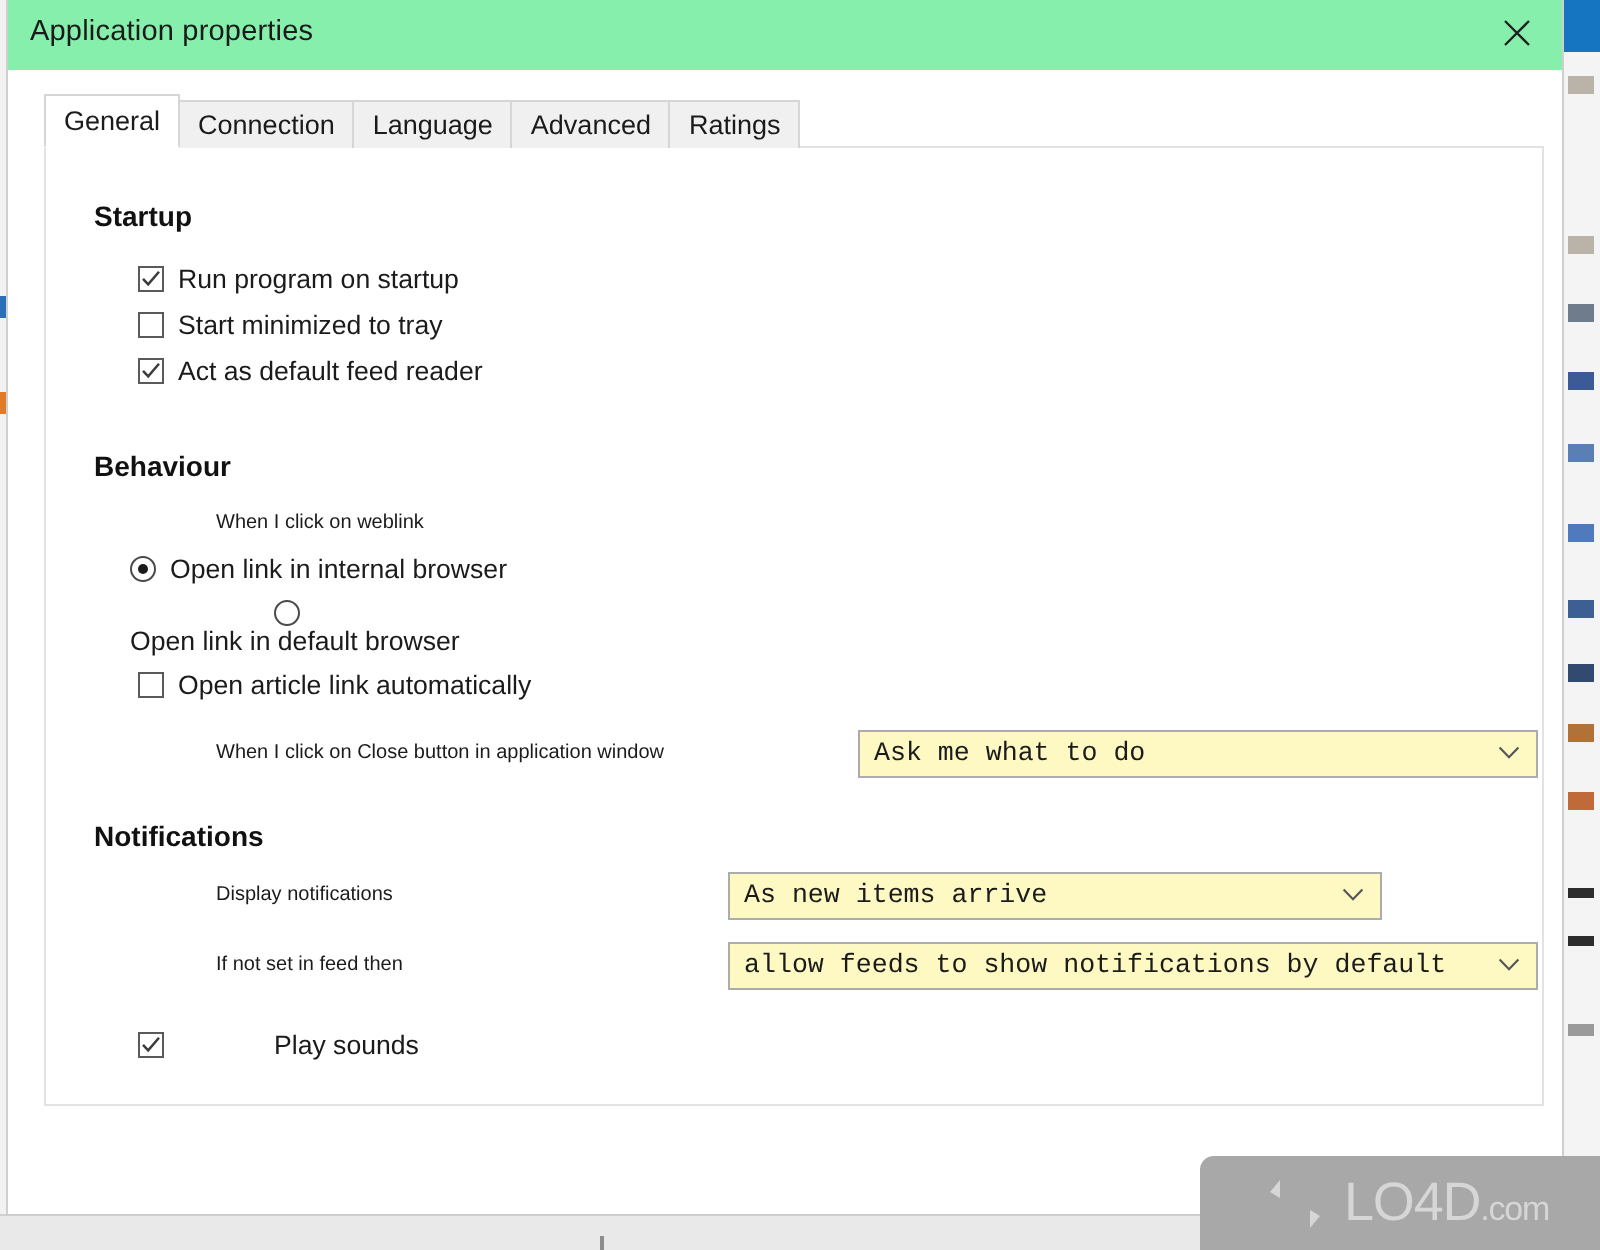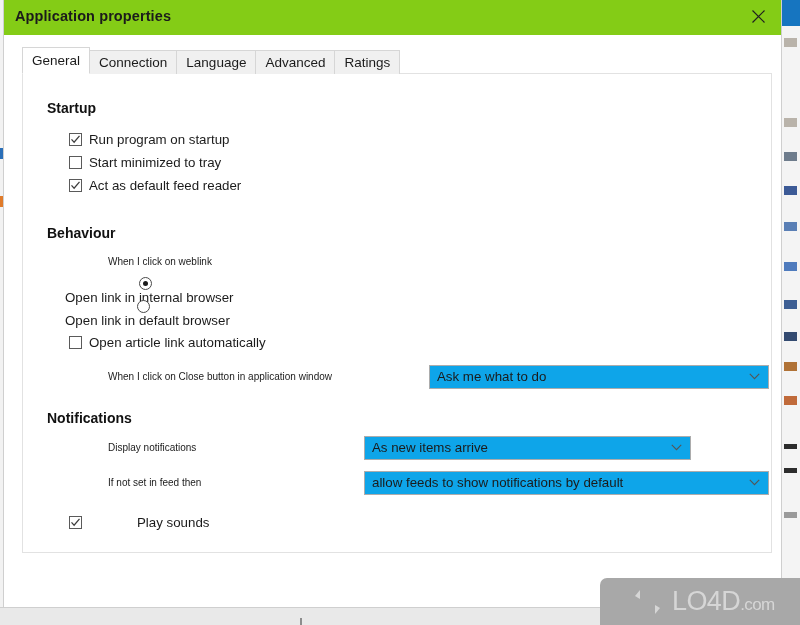--- a/index.html
+++ b/index.html
@@ -81,22 +81,21 @@
     width: 779px;
     height: 608px;
     background: #ffffff;
     border: 1px solid #cfcfcf;
     border-top: none;
     box-sizing: border-box;
   }
   .titlebar {
     position: relative;
     height: 35px;
-    background: #84cc16;
-    font-weight: bold;
+    background: #86efac;
   }
   .titlebar .title {
     position: absolute;
     left: 11px;
     top: 8px;
     font-size: 14.5px;
     color: #1b1b1b;
     letter-spacing: .1px;
     white-space: nowrap;
   }
@@ -225,24 +224,25 @@
     height: 5px;
     border-radius: 50%;
     background: #1b1b1b;
   }
   .rbrow .txt { font-size: 13.3px; color: #1b1b1b; }
 
   
   .combo {
     position: absolute;
     height: 24px;
-    background: #0ea5e9;
+    background: #fef9c3;
     border: 1px solid #acacac;
     box-sizing: border-box;
     cursor: default;
+    font-family: Liberation Mono, monospace;
   }
   .combo .val {
     position: absolute;
     left: 7px;
     top: 0;
     line-height: 22px;
     font-size: 13.3px;
     color: #1b1b1b;
     white-space: nowrap;
   }
@@ -352,21 +352,21 @@
             <path d="M1.5 5.4 L4.1 8.2 L9.5 1.9" stroke="#3c3c3c" stroke-width="1.25" fill="none"></path>
           </svg>
         </span>
         <span class="txt">Act as default feed reader</span>
       </div>
 
       <div class="section-title" style="left:24px; top:151px;">Behaviour</div>
 
       <div class="lbl" style="left:40px; top:182px;">When I click on weblink</div>
 
-      <div class="rbrow" style="left:42px; top:203px;flex-direction:column;">
+      <div class="rbrow" style="left:42px; top:203px;">
         <span class="radio checked"></span>
         <span class="txt">Open link in internal browser</span>
       </div>
 
       <div class="rbrow" style="left:42px; top:226px;flex-direction:column;">
         <span class="radio"></span>
         <span class="txt">Open link in default browser</span>
       </div>
 
       <div class="cbrow" style="left:46px; top:261px;">

